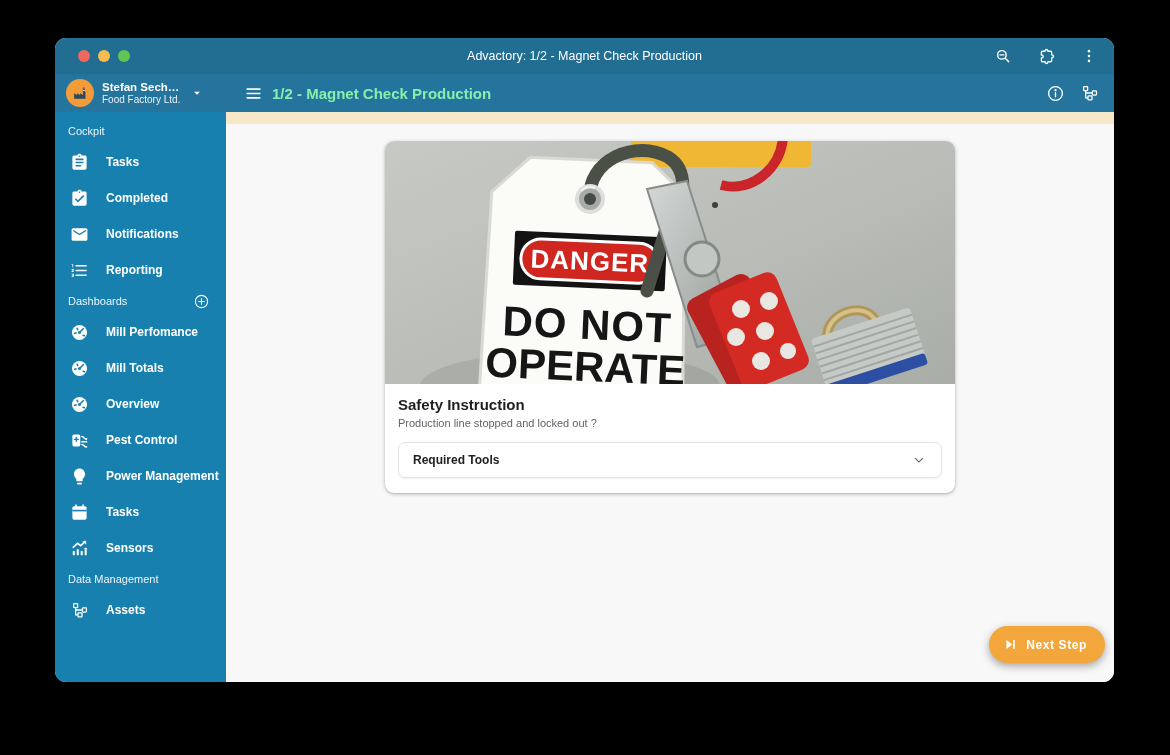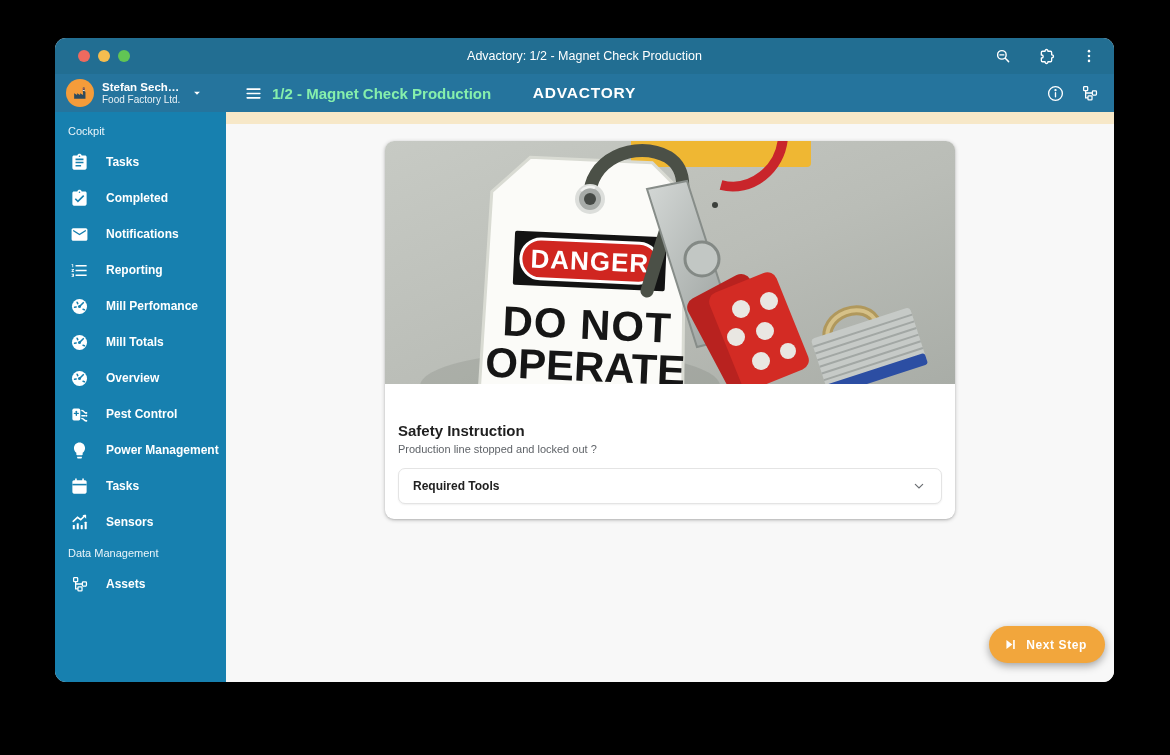--- a/index.html
+++ b/index.html
@@ -42,21 +42,21 @@
 
   .main { flex:1; display:flex; flex-direction:column; min-width:0; }
   .cream-strip { height:12px; background:#f7e8c8; flex:none; }
   .content { position:relative; flex:1; background:#f8f8f8; }
 
   
   .card { position:absolute; left:159px; top:17px; width:570px; border-radius:9px; background:#fff;
           box-shadow:0 1px 4px rgba(0,0,0,.22), 0 1px 2px rgba(0,0,0,.12); }
   .card-img { height:243px; border-radius:9px 9px 0 0; overflow:hidden; line-height:0; }
   .card-body { padding:12px 13px 15px; }
-  .card-title { font-size:15px; font-weight:bold; color:#1f1f1f;margin-top:26px; }
+  .card-title { font-size:15px; font-weight:bold; color:#1f1f1f; }
   .card-subtitle { font-size:11px; color:#5f6368; margin-top:4px; }
   .accordion { margin-top:13px; border:1px solid #e4e4e4; border-radius:7px; height:36px; display:flex;
                align-items:center; justify-content:space-between; padding:16px 14px; cursor:pointer; background:#fff;
                box-shadow:0 1px 2px rgba(0,0,0,.06); }
   .accordion-label { font-size:12px; font-weight:bold; color:#212121; }
   .accordion .chev { color:#6b6f73; display:flex; }
 
   
   .next-btn { position:absolute; right:9px; bottom:19px; height:37px; padding:0 18px 0 14px; border:none; border-radius:19px;
               background:#f2a63c; color:#fff; font-family:inherit; font-size:12px; font-weight:bold; letter-spacing:.6px;
@@ -120,21 +120,20 @@
         </span>
     </div>
     <button class="icon-btn hamburger-btn">
         <svg xmlns="http://www.w3.org/2000/svg" width="19" height="19" viewBox="0 0 24 24" stroke="currentColor" stroke-width="2" stroke-linecap="round">
           <line x1="4" y1="6.5" x2="20" y2="6.5"></line>
           <line x1="4" y1="12" x2="20" y2="12"></line>
           <line x1="4" y1="17.5" x2="20" y2="17.5"></line>
         </svg>
       </button>
     <div class="page-title">1/2 - Magnet Check Production</div>
-    <div class="logo">ADVACTORY</div>
     <div class="hdr-icons">
       <button class="icon-btn">
           <svg xmlns="http://www.w3.org/2000/svg" width="19" height="19" viewBox="0 0 24 24" fill="none" stroke="currentColor" stroke-width="1.7" stroke-linecap="round">
             <circle cx="12" cy="12" r="8.7"></circle>
             <line x1="12" y1="11" x2="12" y2="16.2"></line>
             <circle cx="12" cy="7.8" r="0.6" fill="currentColor"></circle>
           </svg>
         </button>
       <button class="icon-btn">
           <svg xmlns="http://www.w3.org/2000/svg" width="18" height="18" viewBox="0 0 24 24" fill="none" stroke="currentColor" stroke-width="1.7">
@@ -176,20 +175,30 @@
           </span>
           <span class="side-label">Notifications</span>
         </div>
         <div class="side-item">
           <span class="side-icon">
             <svg xmlns="http://www.w3.org/2000/svg" width="19" height="19" viewBox="0 0 24 24" fill="currentColor">
               <path d="M2 17h2v.5H3v1h1v.5H2v1h3v-4H2v1zm1-9h1V4H2v1h1v3zm-1 3h1.8L2 13.1v.9h3v-1H3.2L5 10.9V10H2v1zm5-6v2h14V5H7zm0 14h14v-2H7v2zm0-6h14v-2H7v2z"></path>
             </svg>
           </span>
           <span class="side-label">Reporting</span>
+        </div>
+        <div class="section-row">
+          <span class="section-label">Dashboards</span>
+          <button class="icon-btn" style="width: 17px; height: 17px;">
+            <svg xmlns="http://www.w3.org/2000/svg" width="17" height="17" viewBox="0 0 24 24" fill="none" stroke="currentColor" stroke-width="1.6" stroke-linecap="round">
+              <circle cx="12" cy="12" r="8.6"></circle>
+              <line x1="12" y1="8" x2="12" y2="16"></line>
+              <line x1="8" y1="12" x2="16" y2="12"></line>
+            </svg>
+          </button>
         </div>
         <div class="side-item">
           <span class="side-icon">
             <svg xmlns="http://www.w3.org/2000/svg" width="19" height="19" viewBox="0 0 24 24">
               <circle cx="12" cy="12" r="9.5" fill="currentColor"></circle>
               <g stroke="#1780af" stroke-width="2" stroke-linecap="round">
                 <line x1="12" y1="12" x2="16.8" y2="7.2"></line>
                 <line x1="5.8" y1="13" x2="7.8" y2="12.6"></line>
                 <line x1="9" y1="6.6" x2="9.8" y2="8.4"></line>
                 <line x1="16.5" y1="15.5" x2="18.2" y2="16"></line>

